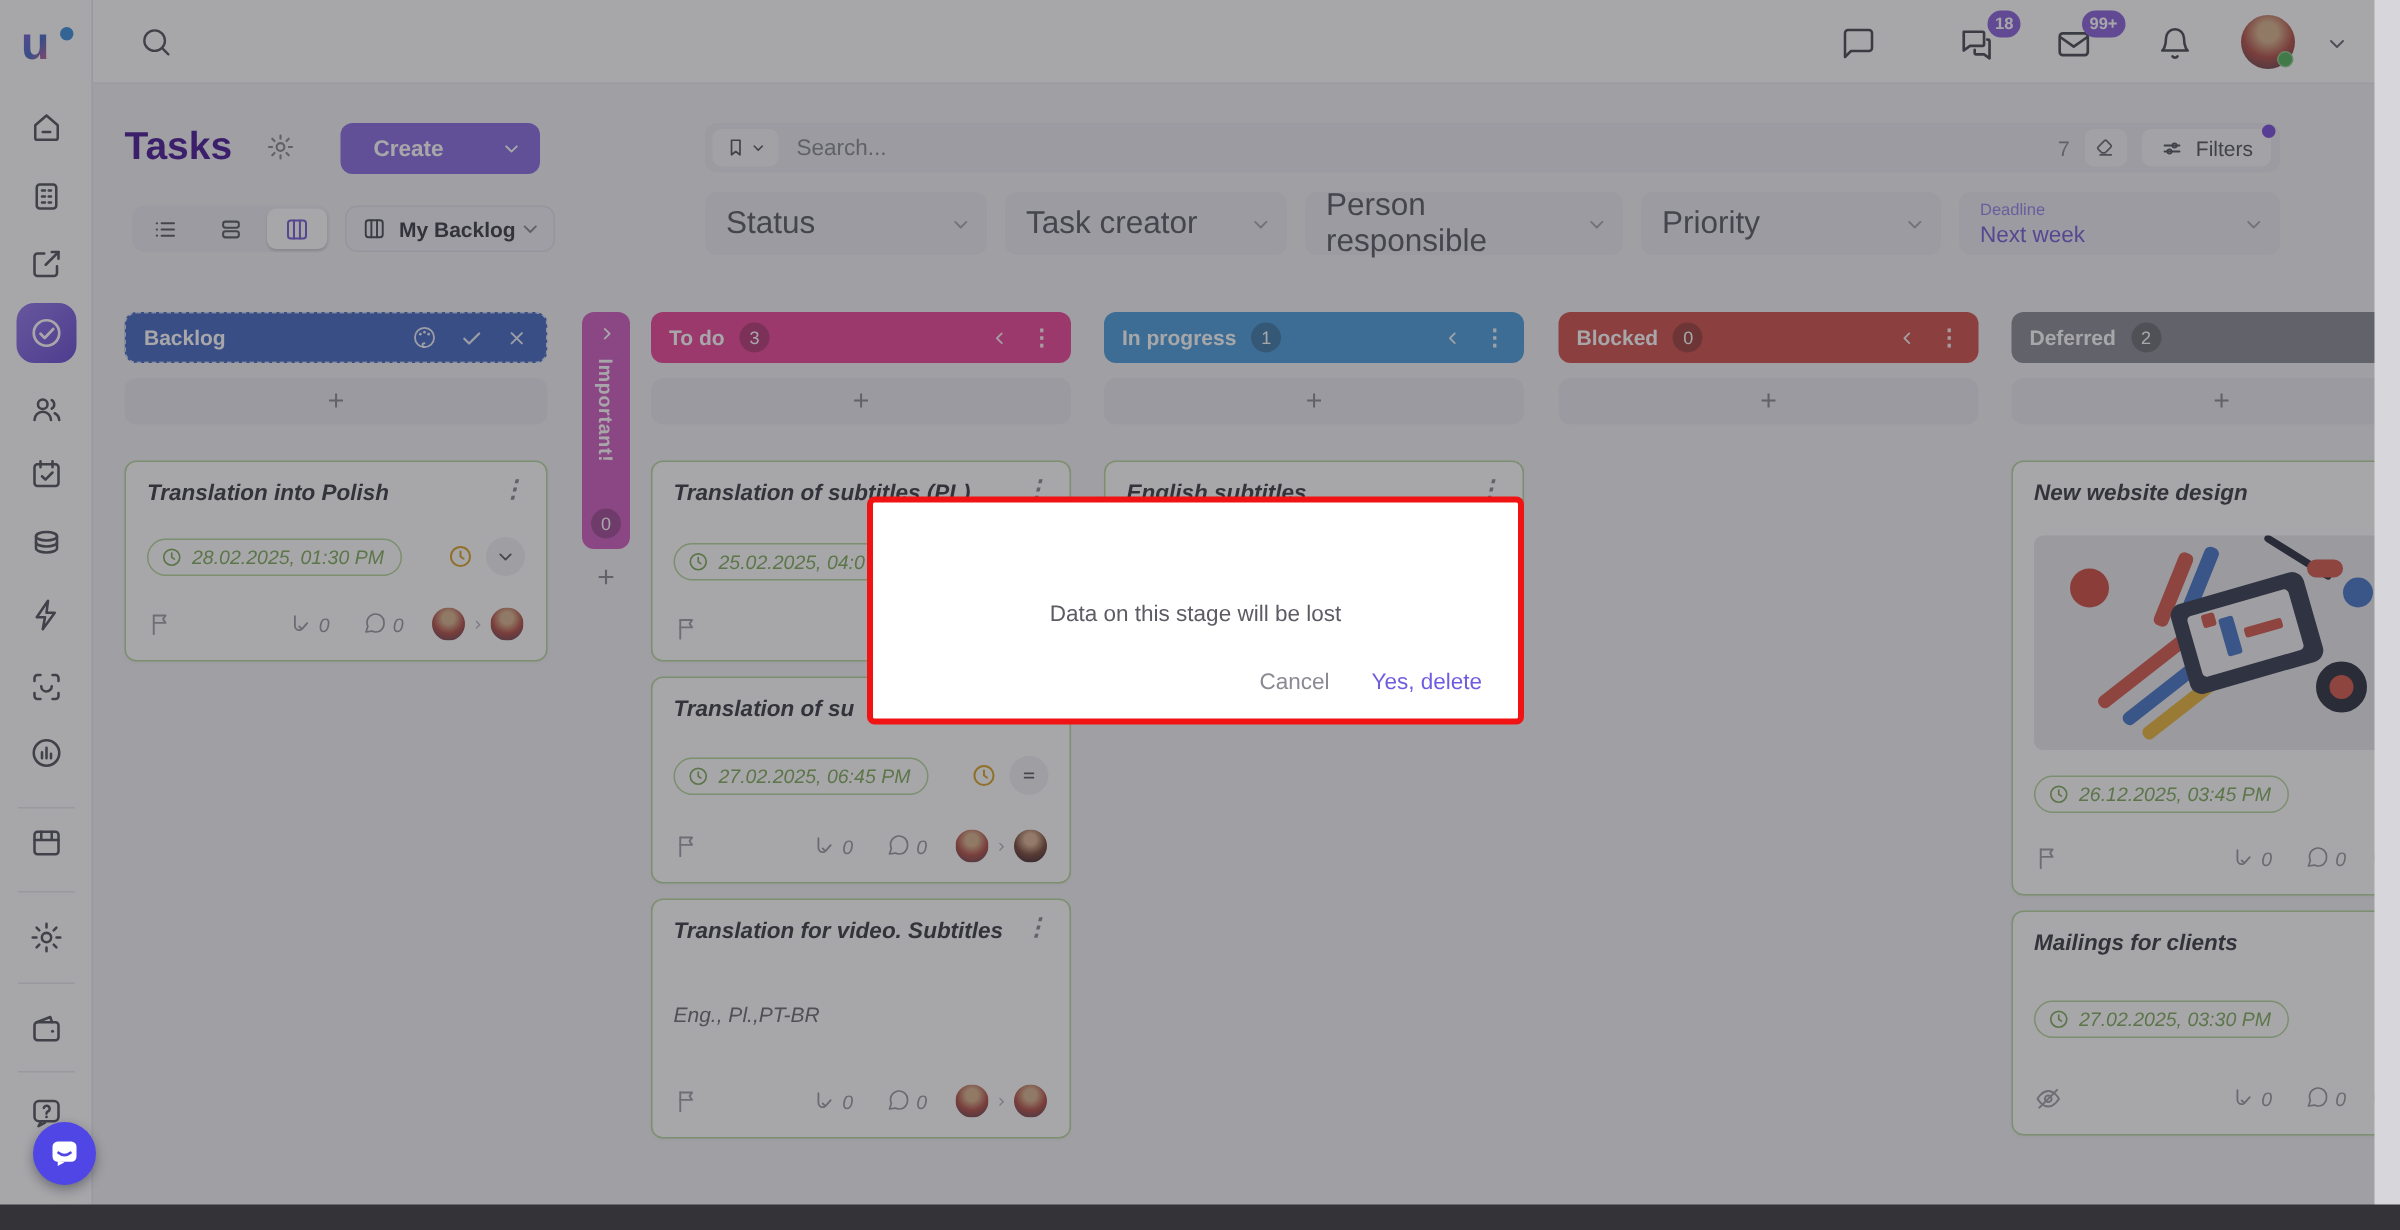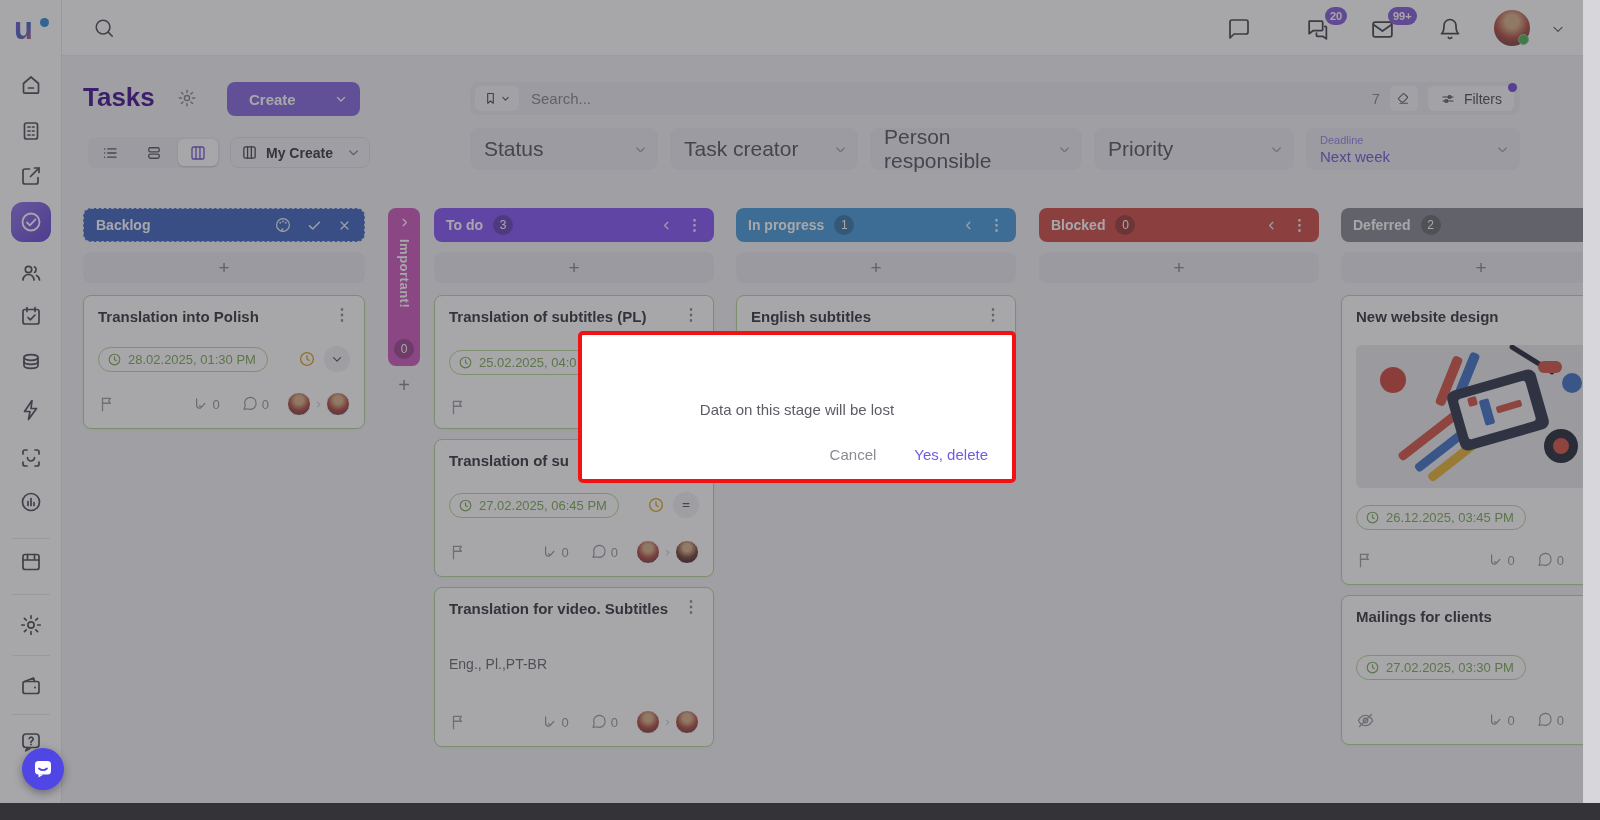--- a/index.html
+++ b/index.html
@@ -58,26 +58,26 @@
   .fbox-deadline .dl { position:absolute; left:14px; top:6px; font-size:11px; color:#9a86e8; }
   .fbox-deadline .dv { position:absolute; left:14px; top:20px; font-size:15px; color:#7a5fd6; }
 
   
   .column { position:absolute; top:208px; }
   .col-head { height:34px; border-radius:8px; display:flex; align-items:center; color:#fff; padding:0 12px; }
   .col-name { font-size:14px; font-weight:600; }
   .col-badge { margin-left:10px; width:20px; height:20px; border-radius:50%; background:rgba(20,20,20,.25); font-size:12px; display:flex; align-items:center; justify-content:center; }
   .col-icons { margin-left:auto; display:flex; align-items:center; gap:14px; color:rgba(255,255,255,.9); }
   .head-backlog { background:#4a6cc3; border:1.5px dashed rgba(255,255,255,.75); }
-  .head-todo { background:#8b5cf6; }
+  .head-todo { background:#ec4899; }
   .head-inprogress { background:#4f9fdb; }
   .head-blocked { background:#d0524e; }
   .head-deferred { background:#8c8c96; }
   .addbar { position:absolute; left:0; top:44px; width:100%; height:31px; background:#eaeaef; border-radius:8px; color:#8c8c94; font-size:19px; display:flex; align-items:center; justify-content:center; }
-  .cards { position:absolute; left:0; top:87px; width:100%; display:flex; flex-direction:column; gap:10px; }
+  .cards { position:absolute; left:0; top:99px; width:100%; display:flex; flex-direction:column; gap:10px;font-style:italic; }
 
   .imp-col { position:absolute; left:388px; top:208px; width:32px; height:158px; background:#cf5fc0; border-radius:8px; display:flex; flex-direction:column; align-items:center; color:#fff; }
   .imp-chev { margin-top:8px; }
   .imp-label { writing-mode:vertical-rl; font-size:13px; font-weight:600; margin-top:10px; letter-spacing:.5px; }
   .imp-badge { margin-top:auto; margin-bottom:7px; width:20px; height:20px; border-radius:50%; background:rgba(20,20,20,.25); font-size:12px; display:flex; align-items:center; justify-content:center; }
   .imp-plus { position:absolute; left:388px; top:374px; width:32px; text-align:center; color:#8c8c94; font-size:20px; }
 
   
   .card { background:#fff; border:1px solid #b7d89b; border-radius:8px; padding:12px 14px; display:flex; flex-direction:column; justify-content:space-between; box-shadow:0 1px 3px rgba(60,60,80,.06); }
   .card-head { display:flex; align-items:flex-start; }
@@ -102,21 +102,21 @@
 
   
   .overlay { position:absolute; inset:0; background:rgba(34,34,42,.4); z-index:20; }
   .scroll-strip { position:absolute; right:0; top:0; width:17px; height:820px; background:#d6d6db; z-index:30; }
   .bottom-bar { position:absolute; left:0; bottom:0; width:1600px; height:17px; background:#333338; z-index:31; }
   .intercom { position:absolute; left:22px; top:748px; width:42px; height:42px; border-radius:50%; background:#4f46e5; z-index:32; display:flex; align-items:center; justify-content:center; box-shadow:0 3px 8px rgba(20,20,40,.4); }
 
   .modal { position:absolute; left:578px; top:331px; width:438px; height:152px; background:#fff; border:4px solid #f11313; border-radius:5px; z-index:40; }
   .modal-title { position:absolute; left:0; top:23px; width:100%; text-align:center; font-size:19px; color:#3f3f46; }
   .modal-body { position:absolute; left:0; top:66px; width:100%; text-align:center; font-size:15px; color:#5c5c64; }
-  .modal-actions { position:absolute; right:24px; bottom:16px; display:flex; align-items:center; gap:38px;margin-left:17px; }
+  .modal-actions { position:absolute; right:24px; bottom:16px; display:flex; align-items:center; gap:28px;margin-left:17px; }
   .btn-cancel { font-size:15px; color:#8a8a92; }
   .btn-confirm { font-size:15px; color:#6f5ce0; font-weight:500; }
 </style>
 </head>
 <body>
 
 <svg width="0" height="0" style="position:absolute">
   <defs>
     <symbol id="i-search" viewBox="0 0 24 24">
         <circle cx="11" cy="11" r="7.5"></circle>
@@ -368,21 +368,21 @@
     <span class="tb-ic" style="left:1165px">
         <svg class="ic" width="24" height="24" fill="none" stroke="currentColor" stroke-width="1.7" stroke-linecap="round" stroke-linejoin="round">
           <use href="#i-comment"></use>
         </svg>
       </span>
     <span class="tb-ic" style="left:1243px">
         <svg class="ic" width="25" height="25" fill="none" stroke="currentColor" stroke-width="1.7" stroke-linecap="round" stroke-linejoin="round">
           <use href="#i-chat2"></use>
         </svg>
       </span>
-    <span class="badge" style="left:1263px">20</span>
+    <span class="badge" style="left:1263px">18</span>
     <span class="tb-ic" style="left:1308px">
         <svg class="ic" width="25" height="25" fill="none" stroke="currentColor" stroke-width="1.7" stroke-linecap="round" stroke-linejoin="round">
           <use href="#i-mail"></use>
         </svg>
       </span>
     <span class="badge" style="left:1326px">99+</span>
     <span class="tb-ic" style="left:1376px">
         <svg class="ic" width="24" height="24" fill="none" stroke="currentColor" stroke-width="1.7" stroke-linecap="round" stroke-linejoin="round">
           <use href="#i-bell"></use>
         </svg>
@@ -429,21 +429,21 @@
         </svg>
       </span>
   </div>
 
   <div class="kanban-select">
     <span class="kic">
         <svg class="ic" width="17" height="17" fill="none" stroke="currentColor" stroke-width="1.8" stroke-linecap="round" stroke-linejoin="round">
           <use href="#i-kanban"></use>
         </svg>
       </span>
-    <span class="ktxt">My Create</span>
+    <span class="ktxt">My Backlog</span>
     <span class="kcv">
         <svg class="ic" width="15" height="15" fill="none" stroke="currentColor" stroke-width="2" stroke-linecap="round" stroke-linejoin="round">
           <use href="#i-chev-down"></use>
         </svg>
       </span>
   </div>
 
   <div class="searchbar">
     <span class="sb-bm">
       <svg class="ic" width="15" height="15" fill="none" stroke="currentColor" stroke-width="1.8" stroke-linecap="round" stroke-linejoin="round">

